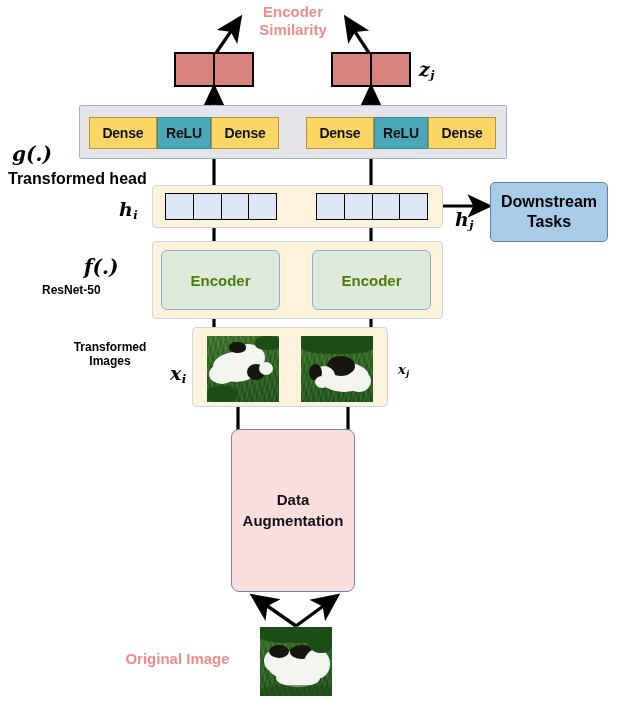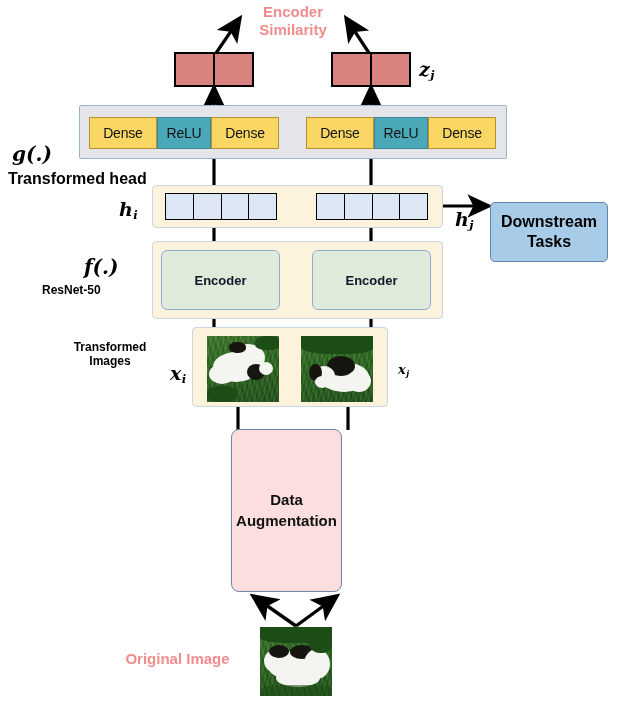--- a/index.html
+++ b/index.html
@@ -39,50 +39,50 @@
   
   .proj-wrap{
     background:#e3e5e8;border:1px solid #9eb3c9;
     box-sizing:border-box;border-radius:2px;
   }
   .mlp{display:flex;box-sizing:border-box;}
   .mlp > div{
     display:flex;align-items:center;justify-content:center;
     border:1px solid #b9912f;
     box-sizing:border-box;
-    font-weight:normal;color:#111;font-size:14px;
+    font-weight:bold;color:#111;font-size:14px;
     letter-spacing:-.2px;
   }
   .dense{background:#fad764;}
   .relu{background:#4ba8b8;border-color:#3c8898 !important;}
 
   
   .cream{
     background:#fdf3dc;border:1px solid #c9d6e4;
     box-sizing:border-box;border-radius:4px;
   }
   .hvec{display:flex;border:1.5px solid #000;box-sizing:border-box;background:#dce6f5;}
   .hcell{flex:1;border-right:1.5px solid #000;}
   .hcell:last-child{border-right:none;}
 
   
   .enc{
     background:#deeada;border:1px solid #8fb0cc;
     box-sizing:border-box;border-radius:6px;
     display:flex;align-items:center;justify-content:center;
-    font-weight:bold;font-size:13px;color:#0f172a;
+    font-weight:bold;font-size:15px;color:#4d7c0f;
   }
 
   
   .downstream{
     background:#a8cce8;border:1.5px solid #5b85ad;
     box-sizing:border-box;border-radius:5px;
     display:flex;align-items:center;justify-content:center;
     font-weight:bold;font-size:16px;color:#000;
-    text-align:center;line-height:1.25;white-space:pre-line;margin-top:20px;
+    text-align:center;line-height:1.25;white-space:pre-line;
   }
 
   
   .aug{
     background:#fbdedd;border:1.5px solid #6f86a8;
     box-sizing:border-box;border-radius:8px;
     display:flex;align-items:center;justify-content:center;
     font-weight:bold;font-size:15px;color:#111;
     text-align:center;line-height:1.35;white-space:pre-line;
   }
@@ -228,21 +228,21 @@
     <div class="grass"></div>
     <div class="blob wh" style="left:18px;top:26px;width:50px;height:30px;"></div>
     <div class="blob bk" style="left:26px;top:20px;width:28px;height:20px;border-radius:50%;"></div>
     <div class="blob wh" style="left:12px;top:30px;width:22px;height:20px;"></div>
     <div class="blob bk" style="left:8px;top:28px;width:13px;height:17px;border-radius:50%;"></div>
     <div class="blob wh" style="left:14px;top:40px;width:14px;height:12px;"></div>
     <div class="blob wh" style="left:46px;top:34px;width:24px;height:22px;"></div>
     <div class="blob dk" style="left:0px;top:0px;width:74px;height:18px;border-radius:0 0 40% 40%;"></div>
   </div>
 
-  <div class="abs aug" style="left:231px;top:429px;width:111px;height:163px;">Data
+  <div class="abs aug" style="left:231px;top:429px;width:124px;height:163px;">Data
 Augmentation</div>
 
   <div class="abs lbl" style="left:105px;top:650px;width:145px;font-size:15px;color:#f08c8c;text-align:center;">Original Image</div>
 
   <div class="photo" style="left:260px;top:627px;width:72px;height:69px;">
     <div class="grass"></div>
     <div class="blob wh" style="left:8px;top:24px;width:56px;height:30px;"></div>
     <div class="blob wh" style="left:4px;top:22px;width:26px;height:24px;"></div>
     <div class="blob bk" style="left:9px;top:18px;width:20px;height:13px;border-radius:50%;"></div>
     <div class="blob wh" style="left:6px;top:30px;width:14px;height:14px;"></div>

